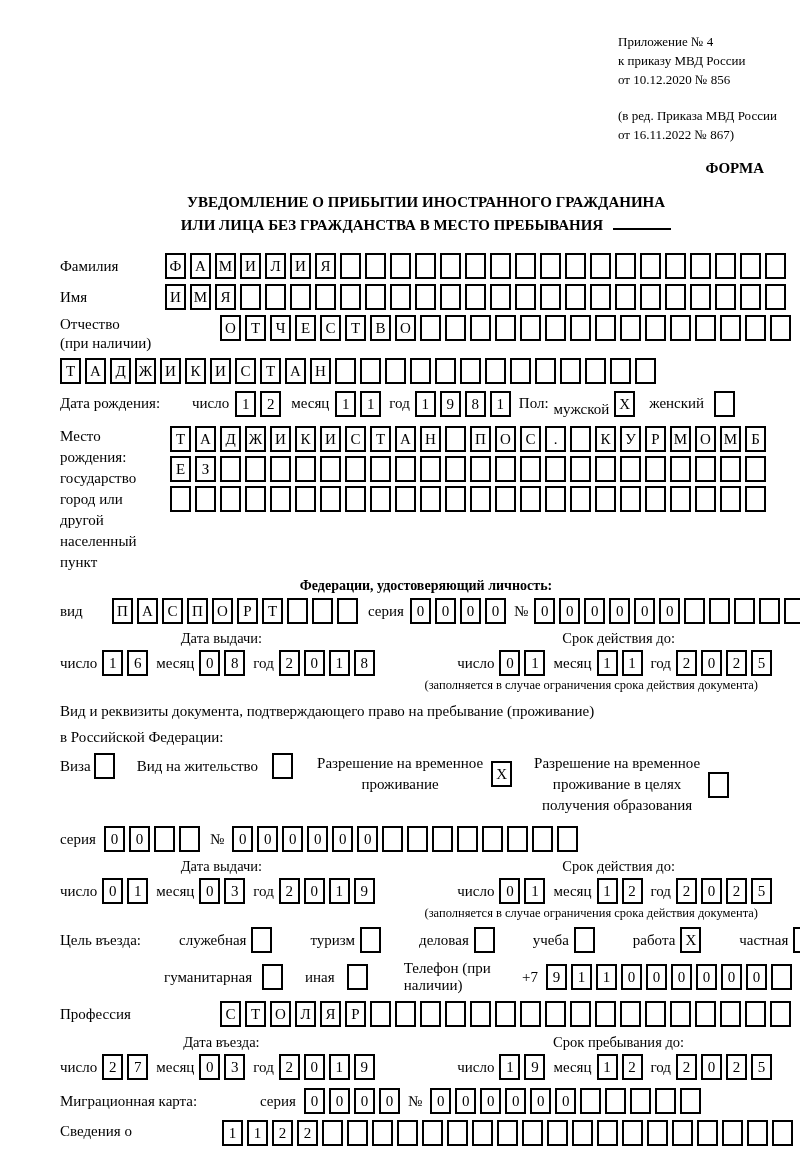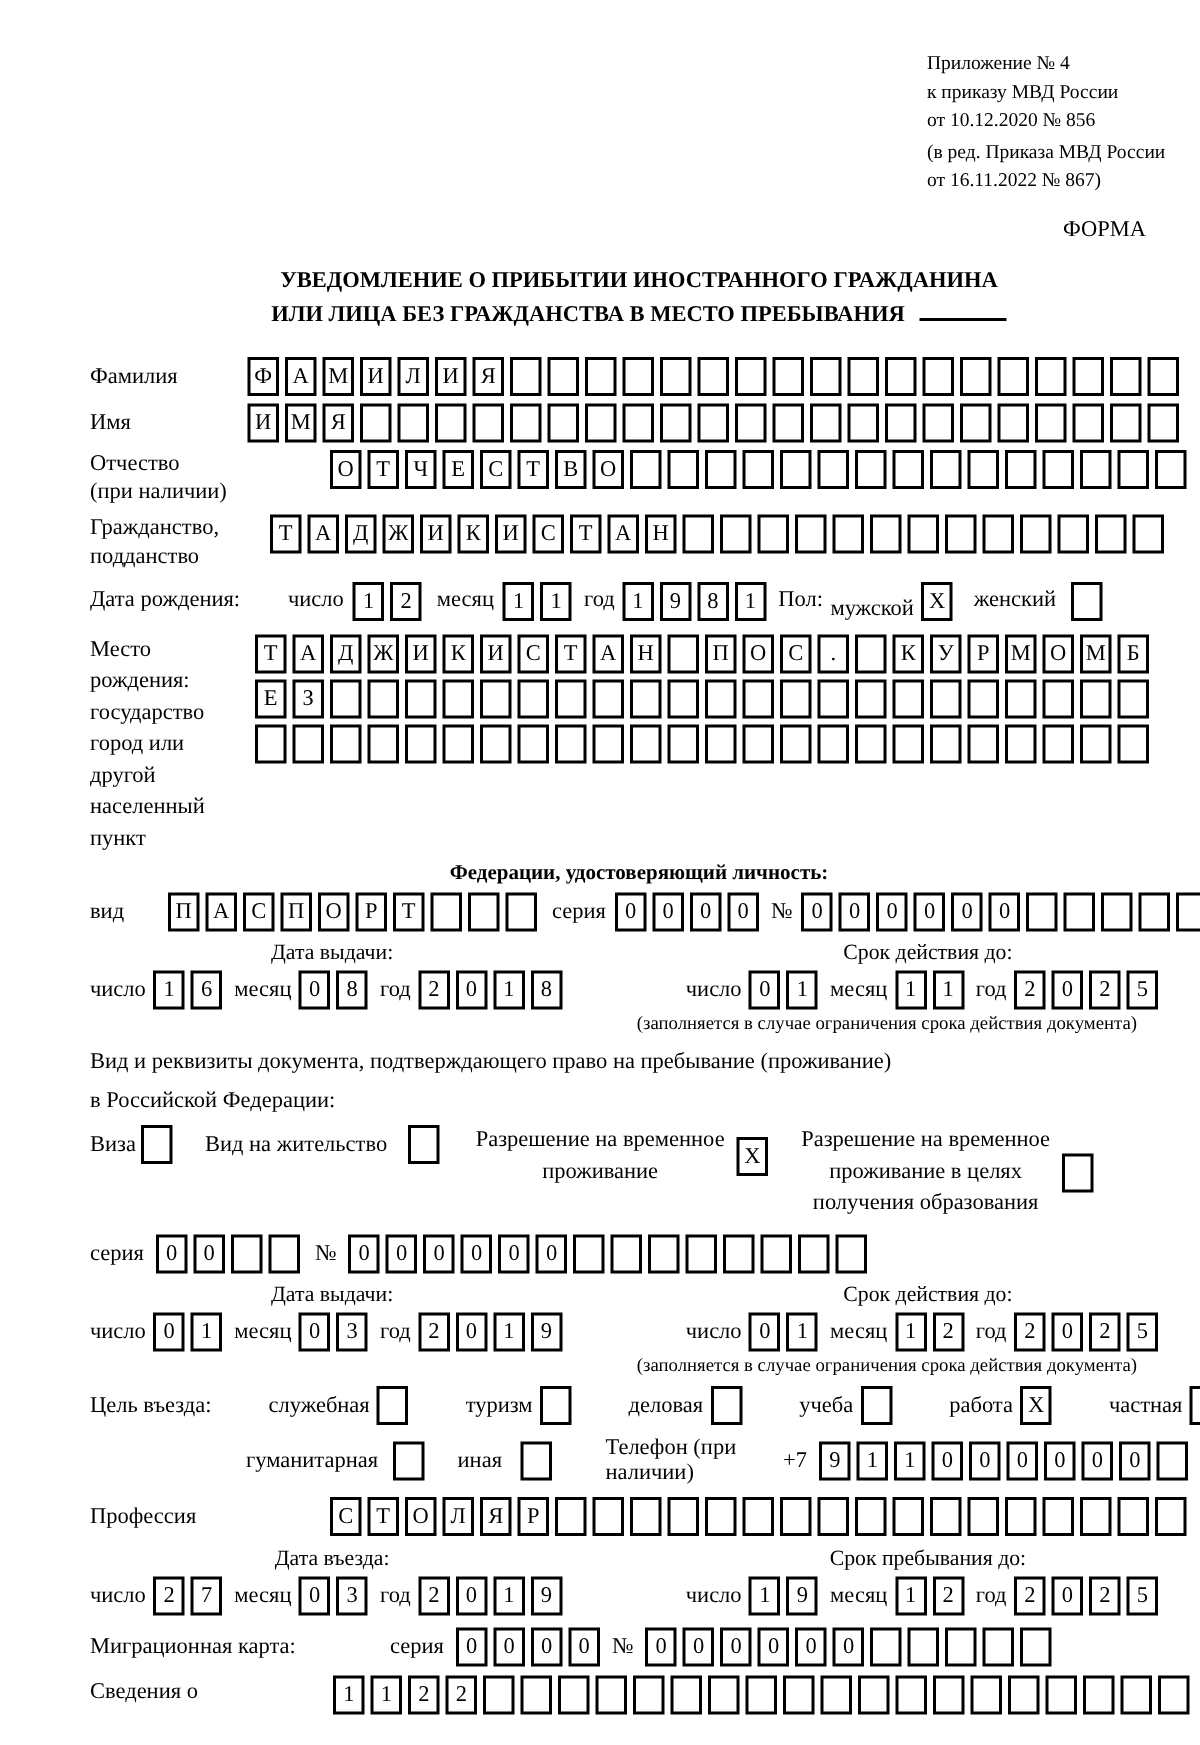--- a/index.html
+++ b/index.html
@@ -6,22 +6,22 @@
   html,body { background:#fff; }
   body {
     width:800px; height:1163px; overflow:hidden;
     font-family:"Liberation Serif","DejaVu Serif",serif;
     color:#000; font-size:15px;
   }
   .page { padding:32px 8px 0 60px; width:800px; }
 
   
   .appendix { margin-left:558px; font-size:13px; line-height:19px; }
-  .revision { margin-left:558px; font-size:13px; line-height:19px; margin-top:2px; }
-  .form-label { text-align:right; padding-right:28px; font-weight:normal; font-size:15px; margin-top:16px; }
+  .revision { margin-left:558px; font-size:13px; line-height:19px; margin-top:17px; }
+  .form-label { text-align:right; padding-right:28px; font-weight:bold; font-size:15px; margin-top:16px; }
 
   
   .title { text-align:center; font-weight:bold; font-size:15px; line-height:23px; margin-top:14px; }
   .blank-line { display:inline-block; width:58px; border-bottom:2px solid #000; height:14px; margin-left:10px; }
   .section-heading { text-align:center; font-weight:bold; font-size:14px; margin-top:20px; letter-spacing:0.2px; }
 
   .form-body { margin-top:16px; }
 
   
   .row { display:flex; align-items:center; margin-bottom:5px; }
@@ -177,24 +177,20 @@
           <span class="cell"></span>
           <span class="cell"></span>
           <span class="cell"></span>
           <span class="cell"></span>
           <span class="cell"></span>
           <span class="cell"></span>
         </span>
     </div>
 
     <div class="row" style="align-items:flex-start;">
-      <span class="lbl w120 lbl2">
-        <span>Гражданство,</span><br>
-        <span>подданство</span>
-      </span>
       <span class="cells">
           <span class="cell">Т</span>
           <span class="cell">А</span>
           <span class="cell">Д</span>
           <span class="cell">Ж</span>
           <span class="cell">И</span>
           <span class="cell">К</span>
           <span class="cell">И</span>
           <span class="cell">С</span>
           <span class="cell">Т</span>

